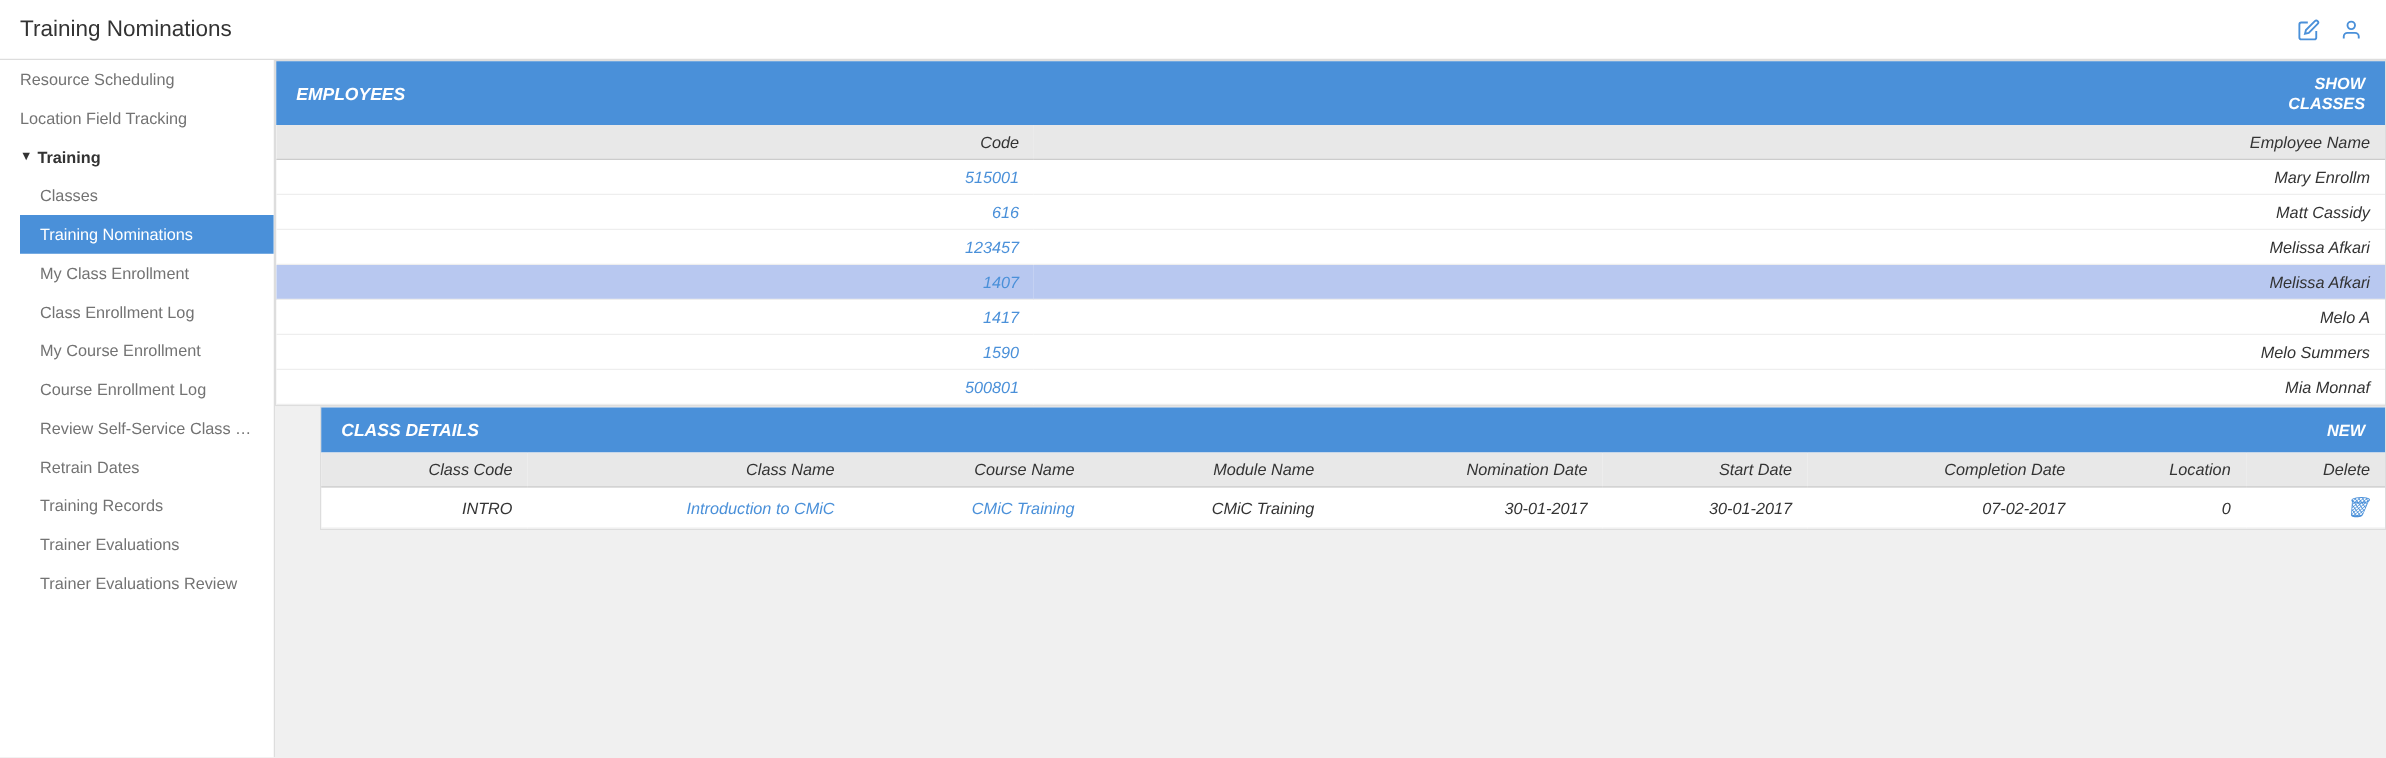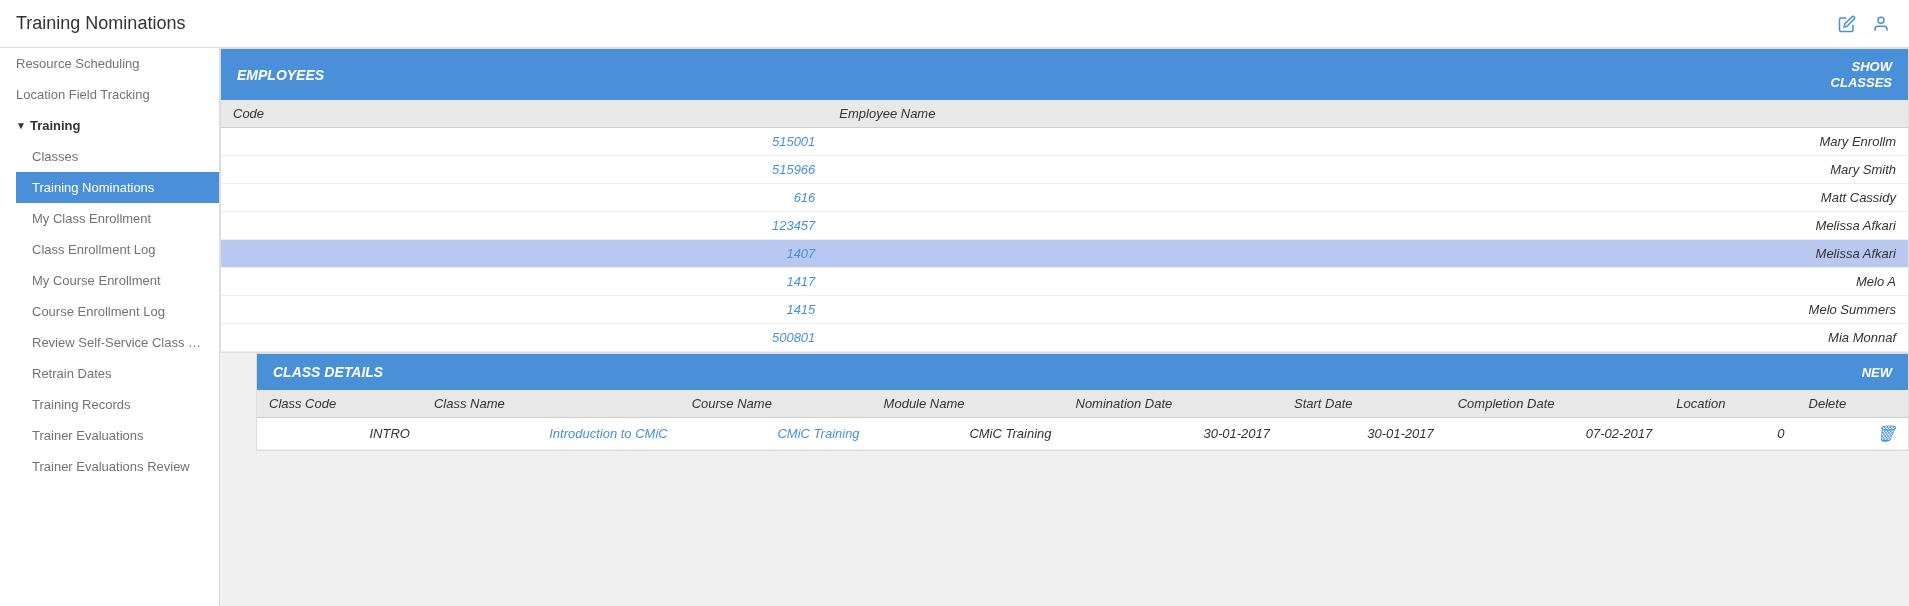--- a/index.html
+++ b/index.html
@@ -118,21 +118,21 @@
 
     
     .data-table {
       width: 100%;
       border-collapse: collapse;
       font-size: 13px;
     }
     .data-table th {
       background: #e8e8e8;
       padding: 6px 12px;
-      text-align: left;
+      text-align: right;
       font-weight: normal;
       color: #333;
       border-bottom: 1px solid #ccc;
     }
     .data-table td {
       padding: 6px 12px;
       border-bottom: 1px solid #eee;
       color: #333;
       text-align: right;
     }
@@ -238,41 +238,37 @@
               <th>Code</th>
               <th>Employee Name</th>
             </tr>
           </thead>
           <tbody id="employees-tbody">
           <tr>
       <td><span class="link-cell">515001</span></td>
       <td>Mary Enrollm</td>
     </tr>
               <tr>
-      <td><span class="link-cell">515966</span></td>
-      <td>Mary Smith</td>
-    </tr>
-              <tr>
       <td><span class="link-cell">616</span></td>
       <td>Matt Cassidy</td>
     </tr>
               <tr>
       <td><span class="link-cell">123457</span></td>
       <td>Melissa Afkari</td>
     </tr>
               <tr class="highlighted">
       <td><span class="link-cell">1407</span></td>
       <td>Melissa Afkari</td>
     </tr>
               <tr>
       <td><span class="link-cell">1417</span></td>
       <td>Melo A</td>
     </tr>
               <tr>
-      <td><span class="link-cell">1415</span></td>
+      <td><span class="link-cell">1590</span></td>
       <td>Melo Summers</td>
     </tr>
               <tr>
       <td><span class="link-cell">500801</span></td>
       <td>Mia Monnaf</td>
     </tr>
             </tbody>
         </table>
       </div>
     </div>

